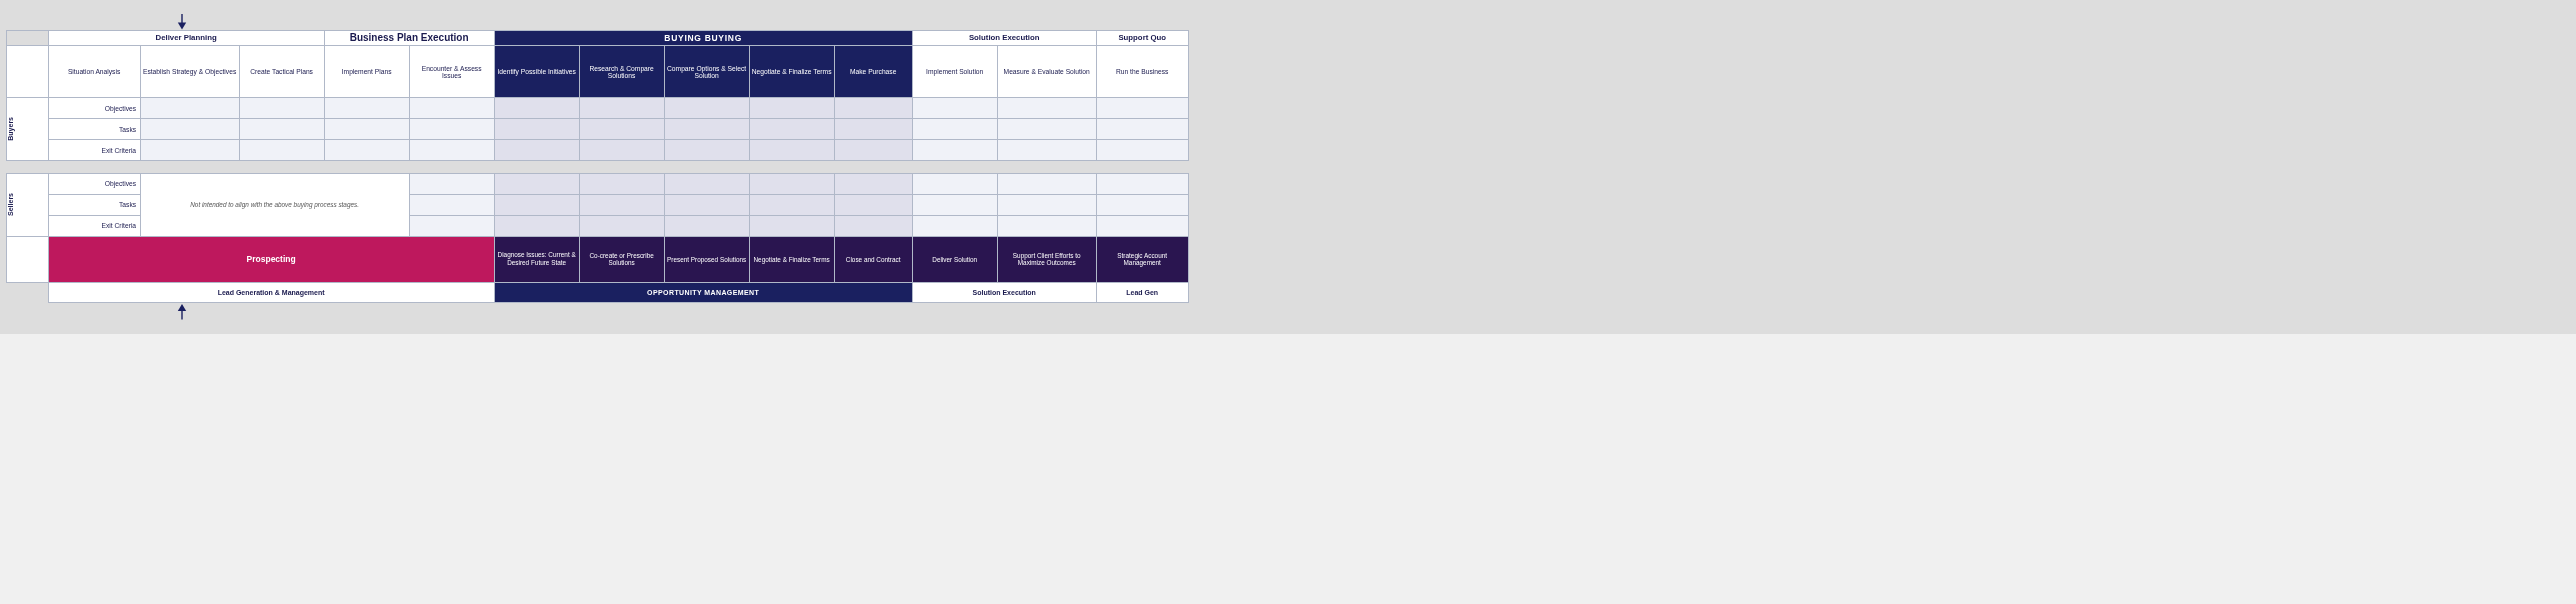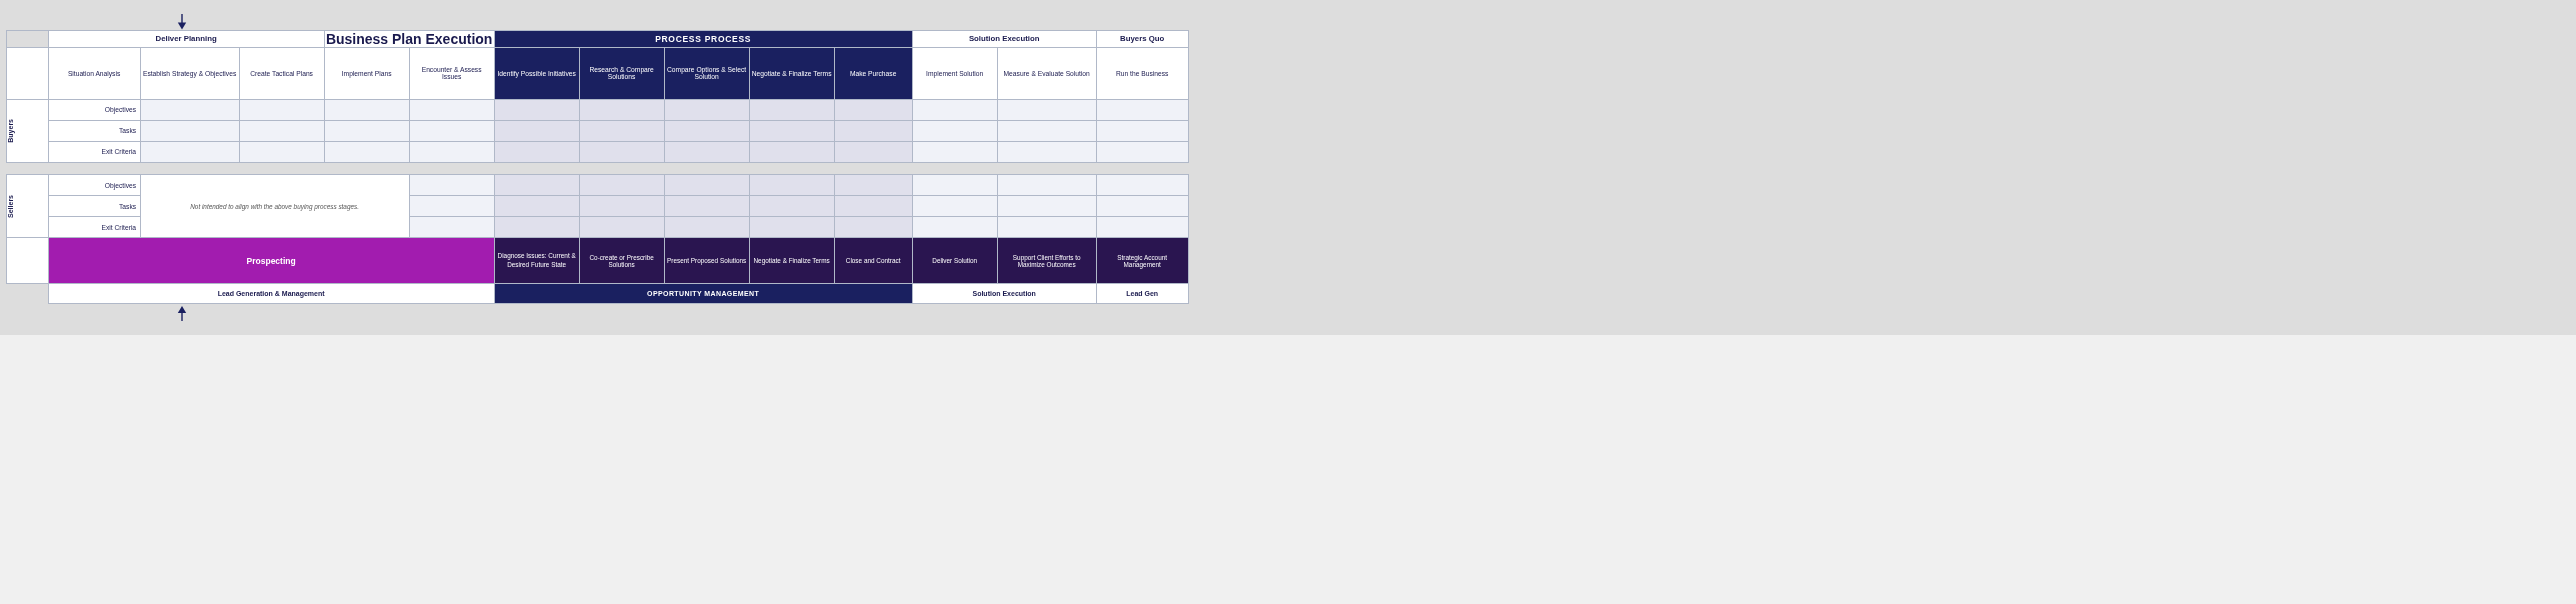--- a/index.html
+++ b/index.html
@@ -46,24 +46,24 @@
       <col style="width:78px">
       <col style="width:85px">
       <col style="width:99px">
       <col style="width:92px">
     </colgroup>
 
     <tbody>
         <tr style="height:15.5px;">
       <td style="border:0.7px solid #b0b8c8; background:#ddd;"></td>
       <td colspan="3" style="border:0.7px solid #b0b8c8; background:#fff; text-align:center; font-weight:bold; font-size:7.8px; color:#1a1a4e;">Deliver Planning</td>
-      <td colspan="2" style="border:0.7px solid #b0b8c8; background:#fff; text-align:center; font-weight:bold; font-size:14px; color:#1a1a4e;">Business Plan Execution</td>
-      <td colspan="5" style="border:0.7px solid #b0b8c8; background:#1a2060; text-align:center; font-weight:bold; font-size:8.5px; color:#fff; letter-spacing:0.7px;">PROCESS PROCESS</td>
+      <td colspan="2" style="border:0.7px solid #b0b8c8; background:#fff; text-align:center; font-weight:bold; font-size:10px; color:#1a1a4e;">Business Plan Execution</td>
+      <td colspan="5" style="border:0.7px solid #b0b8c8; background:#1a2060; text-align:center; font-weight:bold; font-size:8.5px; color:#fff; letter-spacing:0.7px;">BUYING BUYING</td>
       <td colspan="2" style="border:0.7px solid #b0b8c8; background:#fff; text-align:center; font-weight:bold; font-size:7.8px; color:#1a1a4e;">Solution Execution</td>
-      <td style="border:0.7px solid #b0b8c8; background:#fff; text-align:center; font-weight:bold; font-size:7.8px; color:#1a1a4e;">Buyers Quo</td>
+      <td style="border:0.7px solid #b0b8c8; background:#fff; text-align:center; font-weight:bold; font-size:7.8px; color:#1a1a4e;">Support Quo</td>
     </tr>
 
     <tr style="height:52px;">
       <td style="border:0.7px solid #b0b8c8; background:#fff;"></td>
       <td style="border:0.7px solid #b0b8c8; background:#fff; text-align:center; font-size:6.7px; color:#1a1a4e; vertical-align:middle; padding:2.1px;">Situation Analysis</td>
       <td style="border:0.7px solid #b0b8c8; background:#fff; text-align:center; font-size:6.7px; color:#1a1a4e; vertical-align:middle; padding:2.1px;">Establish Strategy &amp; Objectives</td>
       <td style="border:0.7px solid #b0b8c8; background:#fff; text-align:center; font-size:6.7px; color:#1a1a4e; vertical-align:middle; padding:2.1px;">Create Tactical Plans</td>
       <td style="border:0.7px solid #b0b8c8; background:#fff; text-align:center; font-size:6.7px; color:#1a1a4e; vertical-align:middle; padding:2.1px;">Implement Plans</td>
       <td style="border:0.7px solid #b0b8c8; background:#fff; text-align:center; font-size:6.7px; color:#1a1a4e; vertical-align:middle; padding:2.1px;">Encounter &amp; Assess Issues</td>
       <td style="border:0.7px solid #b0b8c8; background:#1a2060; text-align:center; font-size:6.7px; color:#fff; vertical-align:middle; padding:2.1px;">Identify Possible Initiatives</td>
@@ -173,21 +173,21 @@
       <td style="border:0.7px solid #b0b8c8; background:#e0e0ec;"></td>
       <td style="border:0.7px solid #b0b8c8; background:#e0e0ec;"></td>
       <td style="border:0.7px solid #b0b8c8; background:#f0f2f8;"></td>
       <td style="border:0.7px solid #b0b8c8; background:#f0f2f8;"></td>
       <td style="border:0.7px solid #b0b8c8; background:#f0f2f8;"></td>
     </tr>
 
     <tr style="height:46px;">
       <td style="border:0.7px solid #b0b8c8; background:#fff;"></td>
 
-      <td colspan="5" style="border:0.7px solid #b0b8c8; background:#a21caf; text-align:center; vertical-align:middle; font-weight:bold; font-size:8.5px; color:#fff;">Prospecting</td>
+      <td colspan="5" style="border:0.7px solid #b0b8c8; background:#be185d; text-align:center; vertical-align:middle; font-weight:bold; font-size:8.5px; color:#fff;">Prospecting</td>
 
       <td style="border:0.7px solid #b0b8c8; background:#2a1550; text-align:center; vertical-align:middle; font-size:6.4px; color:#fff; padding:2.1px; line-height:1.3;">Diagnose Issues: Current &amp; Desired Future State</td>
 
       <td style="border:0.7px solid #b0b8c8; background:#2a1550; text-align:center; vertical-align:middle; font-size:6.4px; color:#fff; padding:2.1px;">Co-create or Prescribe Solutions</td>
 
       <td style="border:0.7px solid #b0b8c8; background:#2a1550; text-align:center; vertical-align:middle; font-size:6.4px; color:#fff; padding:2.1px;">Present Proposed Solutions</td>
 
       <td style="border:0.7px solid #b0b8c8; background:#2a1550; text-align:center; vertical-align:middle; font-size:6.4px; color:#fff; padding:2.1px;">Negotiate &amp; Finalize Terms</td>
 
       <td style="border:0.7px solid #b0b8c8; background:#2a1550; text-align:center; vertical-align:middle; font-size:6.4px; color:#fff; padding:2.1px;">Close and Contract</td>

